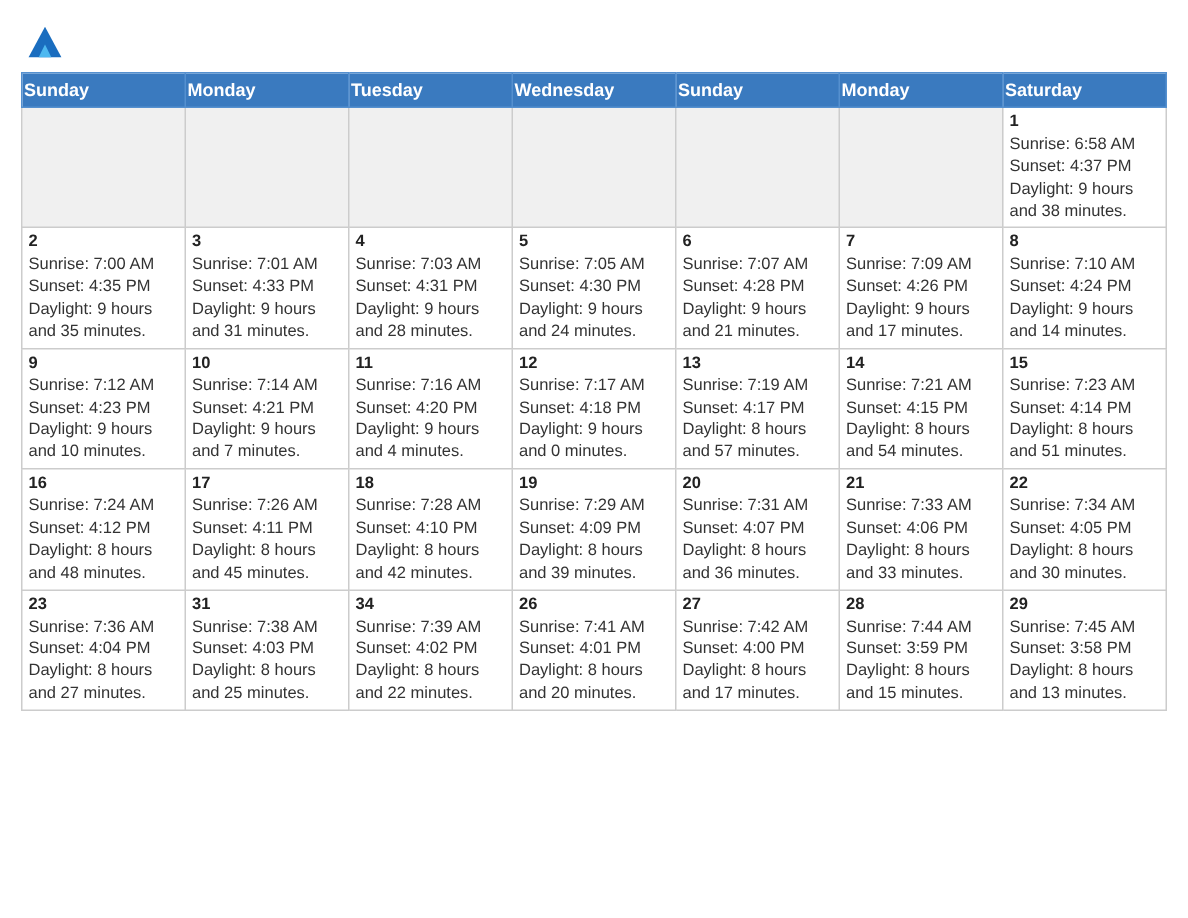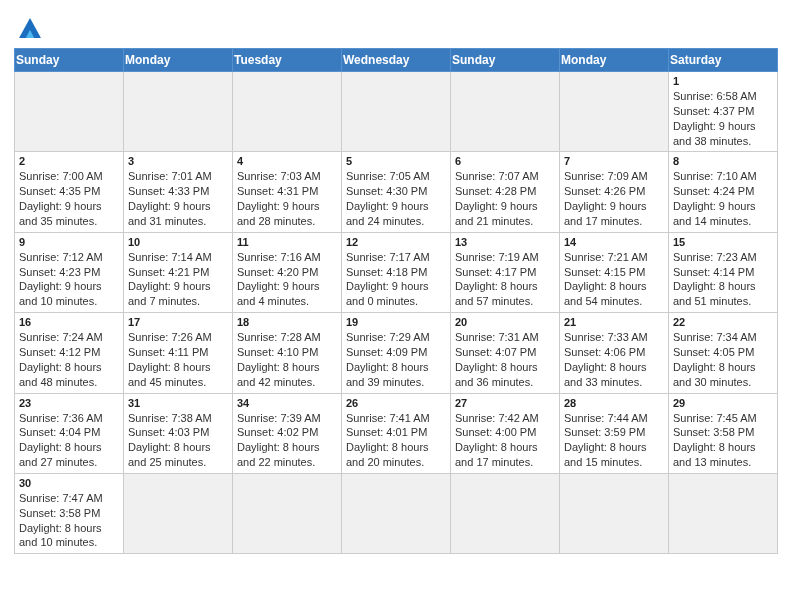--- a/index.html
+++ b/index.html
@@ -257,27 +257,15 @@
           </td>
           <td>
             <span class="day-num">28</span>
             <div class="day-info">Sunrise: 7:44 AM<br>Sunset: 3:59 PM<br>Daylight: 8 hours<br>and 15 minutes.</div>
           </td>
           <td>
             <span class="day-num">29</span>
             <div class="day-info">Sunrise: 7:45 AM<br>Sunset: 3:58 PM<br>Daylight: 8 hours<br>and 13 minutes.</div>
           </td>
         </tr>
-        <tr class="row-week6">
-          <td>
-            <span class="day-num">30</span>
-            <div class="day-info">Sunrise: 7:47 AM<br>Sunset: 3:58 PM<br>Daylight: 8 hours<br>and 10 minutes.</div>
-          </td>
-          <td class="empty"></td>
-          <td class="empty"></td>
-          <td class="empty"></td>
-          <td class="empty"></td>
-          <td class="empty"></td>
-          <td class="empty"></td>
-        </tr>
       </tbody>
   </table>
 </div>
 
 </body></html>

